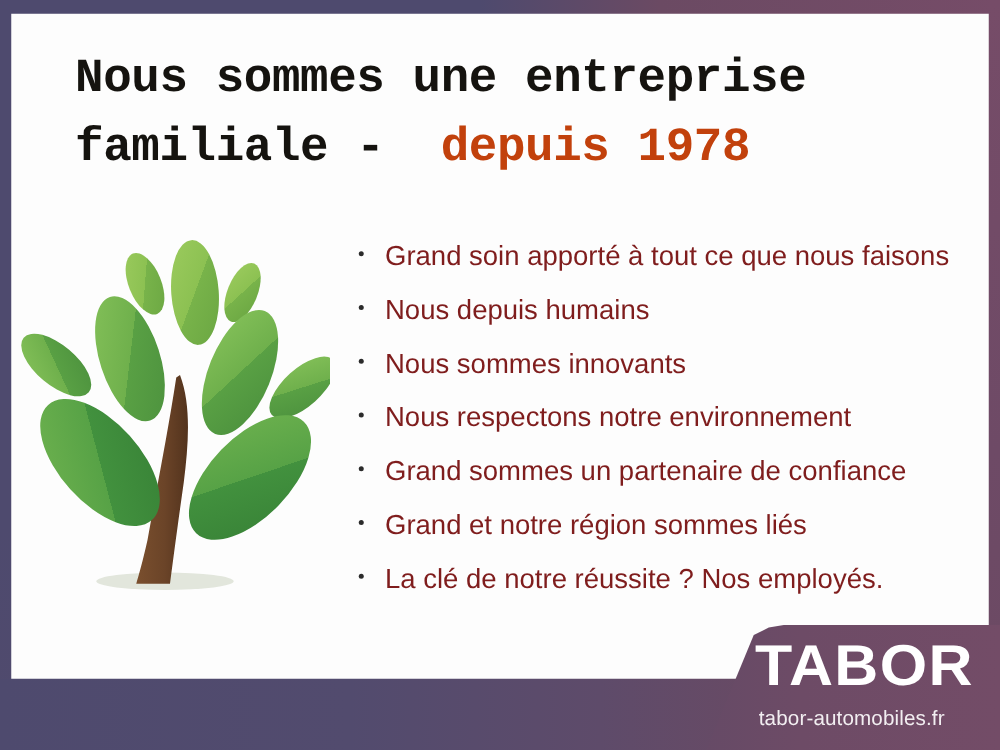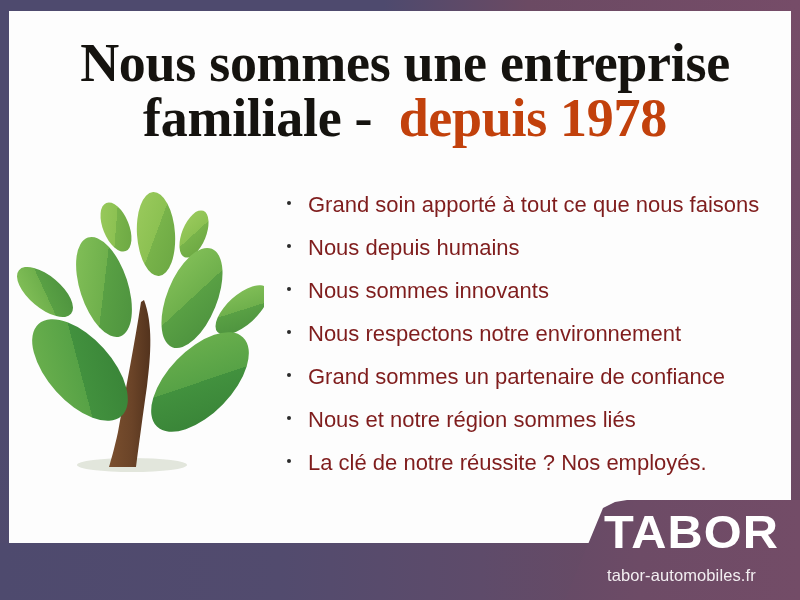--- a/index.html
+++ b/index.html
@@ -81,24 +81,24 @@
     letter-spacing: 0.1px;
     white-space: nowrap;
   }
 
   
   .headline {
     position: absolute;
     left: 60px;
     top: 36px;
     width: 690px;
-    text-align: center;
-    font-family: Liberation Serif, serif;
+    text-align: left;
+    font-family: Liberation Mono, monospace;
     font-weight: bold;
-    font-size: 54px;
+    font-size: 38px;
     line-height: 55px;
     color: #15130f;
     letter-spacing: -0.3px;
   }
   .headline .accent {
     color: #c2410c;
   }
   .headline .line {
     display: block;
     white-space: nowrap;
@@ -201,21 +201,21 @@
       <ellipse cx="186" cy="200" rx="32" ry="62" transform="rotate(44 186 200)" fill="url(#lgDark)"></ellipse>
     </svg>
   </div>
 
   <ul class="bullets">
     <li><span class="dot"></span><span>Grand soin apporté à tout ce que nous faisons</span></li>
     <li><span class="dot"></span><span>Nous depuis humains</span></li>
     <li><span class="dot"></span><span>Nous sommes innovants</span></li>
     <li><span class="dot"></span><span>Nous respectons notre environnement</span></li>
     <li><span class="dot"></span><span>Grand sommes un partenaire de confiance</span></li>
-    <li><span class="dot"></span><span>Nous et notre région sommes liés</span></li>
+    <li><span class="dot"></span><span>Grand et notre région sommes liés</span></li>
     <li><span class="dot"></span><span>La clé de notre réussite ? Nos employés.</span></li>
   </ul>
 
   <div class="footer-bar"></div>
   <div class="logo-panel"></div>
   <div class="logo-wordmark">TABOR</div>
   <div class="logo-url">tabor-automobiles.fr</div>
 
 </div>
 

